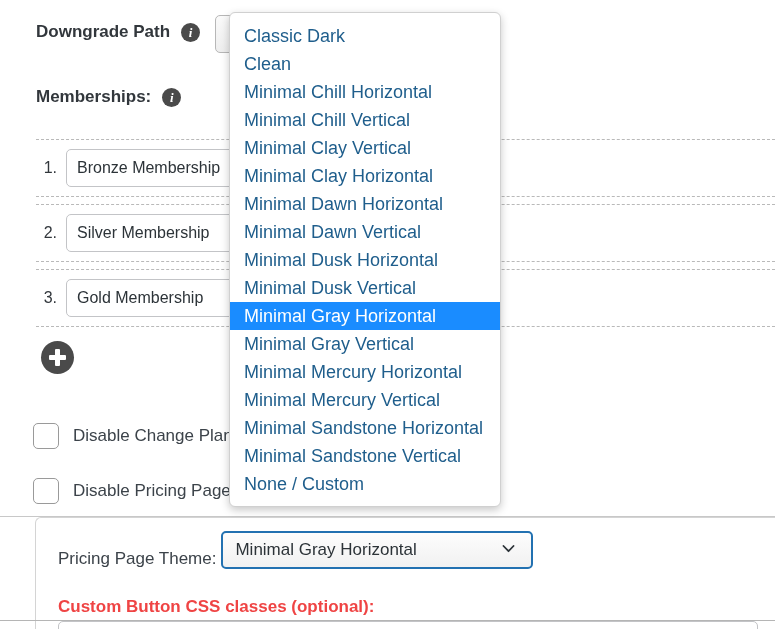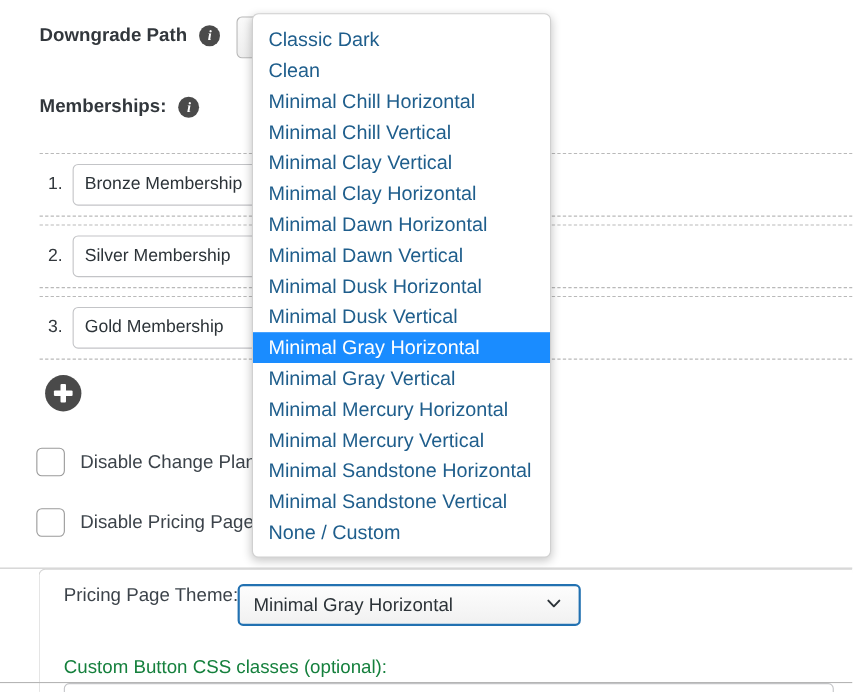--- a/index.html
+++ b/index.html
@@ -107,20 +107,21 @@
     background: #ffffff;
     border-radius: 1px;
   }
 
   
   .cb-row {
     position: absolute;
     display: flex;
     align-items: center;
     gap: 14px;
+    margin-top: 16px;
   }
   .cb-box {
     width: 26px; height: 26px;
     border: 1px solid #9a9a9a;
     border-radius: 5px;
     background: #ffffff;
     flex: none;
     cursor: pointer;
   }
   .cb-label {
@@ -150,22 +151,22 @@
   .divider-bottom {
     position: absolute;
     left: 0; top: 620px;
     width: 775px; height: 1px;
     background: #b5b5b5;
   }
   .theme-row {
     position: absolute;
     left: 58px; top: 531px;
     display: flex;
-    align-items: flex-start;
-    gap: 0;
+    align-items: flex-end;
+    gap: 5px;
   }
   .theme-label {
     font-size: 17px;
     color: #3c434a;
     white-space: nowrap;
   }
   .theme-select {
     position: relative;
     width: 312px;
     height: 38px;
@@ -188,22 +189,23 @@
     right: 16px; top: 50%;
     width: 13px; height: 13px;
     margin-top: -8px;
   }
   .chevron svg { display: block; }
 
   .css-label {
     position: absolute;
     left: 58px; top: 597px;
     font-size: 17px;
-    color: #15803d;
-    white-space: nowrap;
+    color: #ef4444;
+    white-space: nowrap;
+    font-weight: bold;
   }
   .css-input {
     position: absolute;
     left: 58px; top: 621px;
     width: 700px;
     height: 34px;
     border: 1px solid #c3c4c7;
     border-radius: 5px;
     background: #ffffff;
     font-size: 16px;

